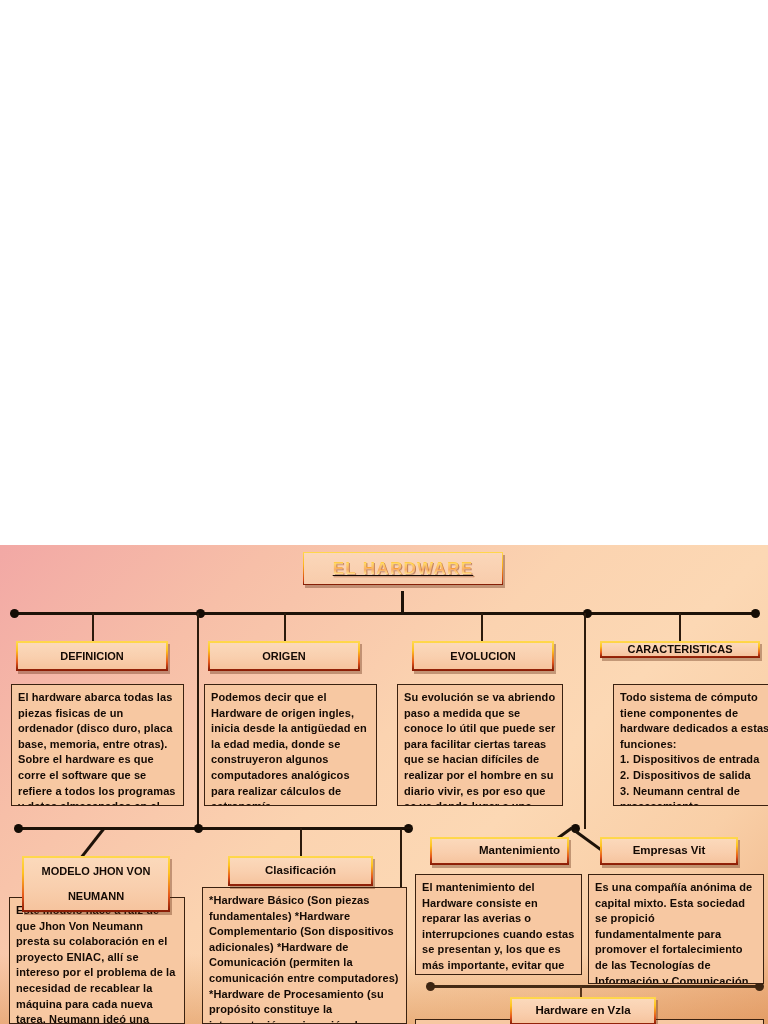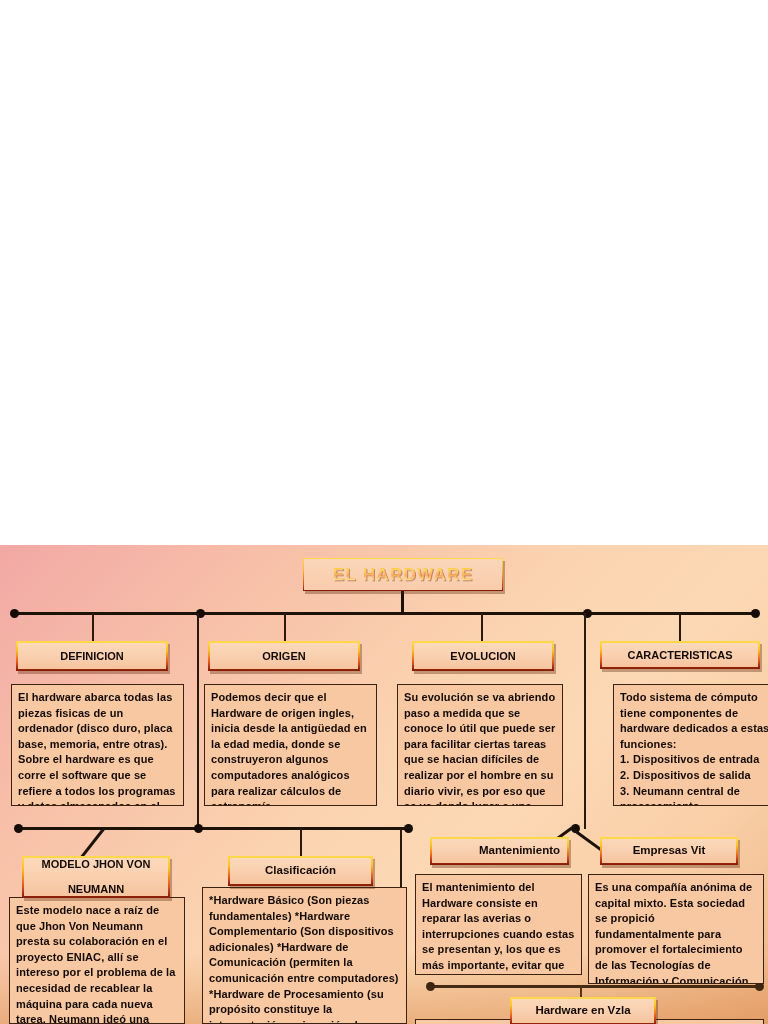--- a/index.html
+++ b/index.html
@@ -42,24 +42,25 @@
     text-align:center;
     color:#140a04;
     font-weight:bold;
     box-shadow:2px 3px 0 rgba(90,35,10,.35);
     z-index:5;
   }
   .plate span{display:block;line-height:1.15;padding:0 4px;}
 
   
   #title-plate{
-    left:303px;top:13px;width:200px;height:33px;
+    left:303px;top:7px;width:200px;height:33px;
     border:1.5px solid;
     border-image:linear-gradient(to bottom,#ffd84d 0%,#ffb41c 40%,#d4430f 85%,#7d1a05 100%) 1;
     background:linear-gradient(to bottom,#fbd7ba 0%,#f8ccab 100%);
+    text-decoration:underline;
   }
   #title-plate span{
     font-size:17px;font-weight:bold;letter-spacing:1.3px;
     background:linear-gradient(to bottom,#ffdf63 0%,#ffc334 28%,#f79235 55%,#ffd469 78%,#f2a742 100%);
     -webkit-background-clip:text;background-clip:text;
     -webkit-text-fill-color:transparent;color:transparent;
     text-shadow:0 1px 0 rgba(255,255,255,.25);
     filter:drop-shadow(1px 1px 0 rgba(150,60,15,.55));
   }
 
@@ -118,21 +119,21 @@
     </div>
 
     <div class="plate h1plate" style="left:208px;top:96px;width:152px;height:30px;text-align:center;">
       <span>ORIGEN</span>
     </div>
 
     <div class="plate h1plate" style="left:412px;top:96px;width:142px;height:30px;text-align:center;">
       <span>EVOLUCION</span>
     </div>
 
-    <div class="plate h1plate" style="left:600px;top:96px;width:160px;height:28px;">
+    <div class="plate h1plate" style="left:600px;top:96px;width:160px;height:17px;">
       <span>CARACTERISTICAS</span>
     </div>
 
     <div class="txtbox" style="left:11px;top:139px;width:173px;height:122px;">
       <p>El hardware abarca todas las piezas fisicas de un ordenador (disco duro, placa base, memoria, entre otras). Sobre el hardware es que corre el software que se refiere a todos los programas y datos almacenados en el ordenador.</p>
     </div>
 
     <div class="txtbox" style="left:204px;top:139px;width:173px;height:122px;">
       <p>Podemos decir que el Hardware de origen ingles, inicia desde la antigüedad en la edad media, donde se construyeron algunos computadores analógicos para realizar cálculos de astronomía.</p>
     </div>
@@ -160,21 +161,21 @@
 
     <div class="vthin" style="left:300px;top:283px;height:28px;"></div>
 
     <div class="vthin" style="left:400px;top:283px;height:196px;"></div>
     <div class="hline" style="left:400px;top:282px;width:12px;height:2px;"></div>
 
     <div class="dot" style="left:571px;top:279px;"></div>
     <div class="diag" style="left:575px;top:284px;width:50px;transform:rotate(36deg);"></div>
     <div class="diag" style="left:573px;top:284px;width:50px;transform:rotate(144deg);"></div>
 
-    <div class="plate h1plate" style="left:22px;top:311px;width:148px;height:42px;line-height:1.2;align-items:center;">
+    <div class="plate h1plate" style="left:22px;top:311px;width:148px;height:56px;line-height:1.2;align-items:center;">
       <span>
         <span>MODELO JHON VON</span><br>
         <span>NEUMANN</span>
       </span>
     </div>
 
     <div class="plate h2plate" style="left:228px;top:311px;width:145px;height:30px;">
       <span>Clasificación</span>
     </div>
 

